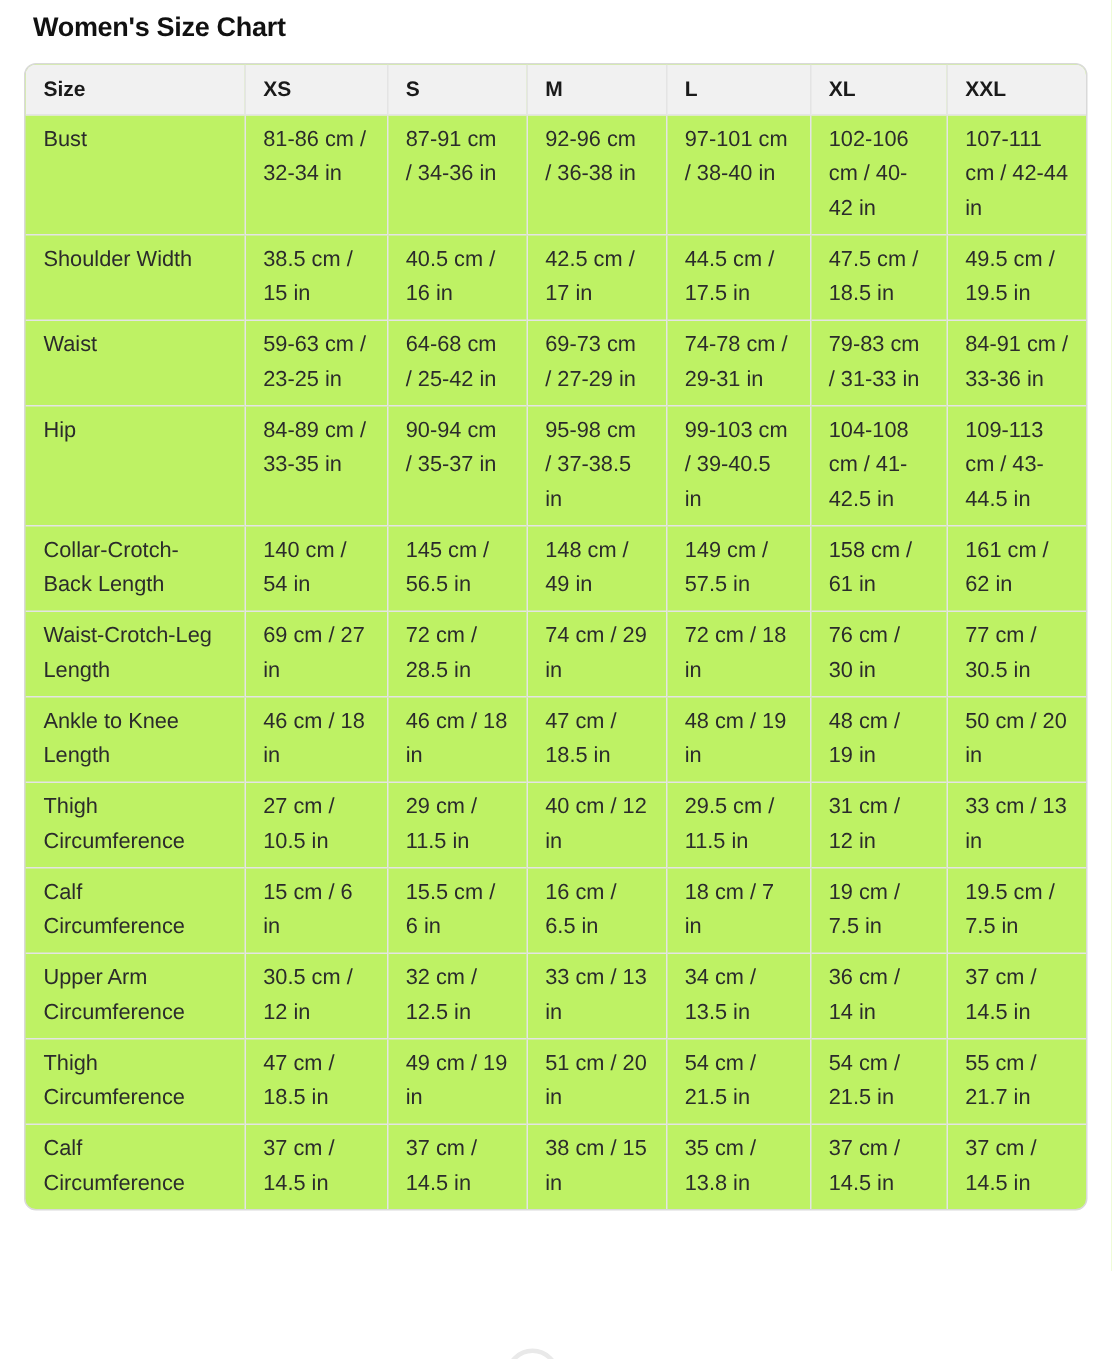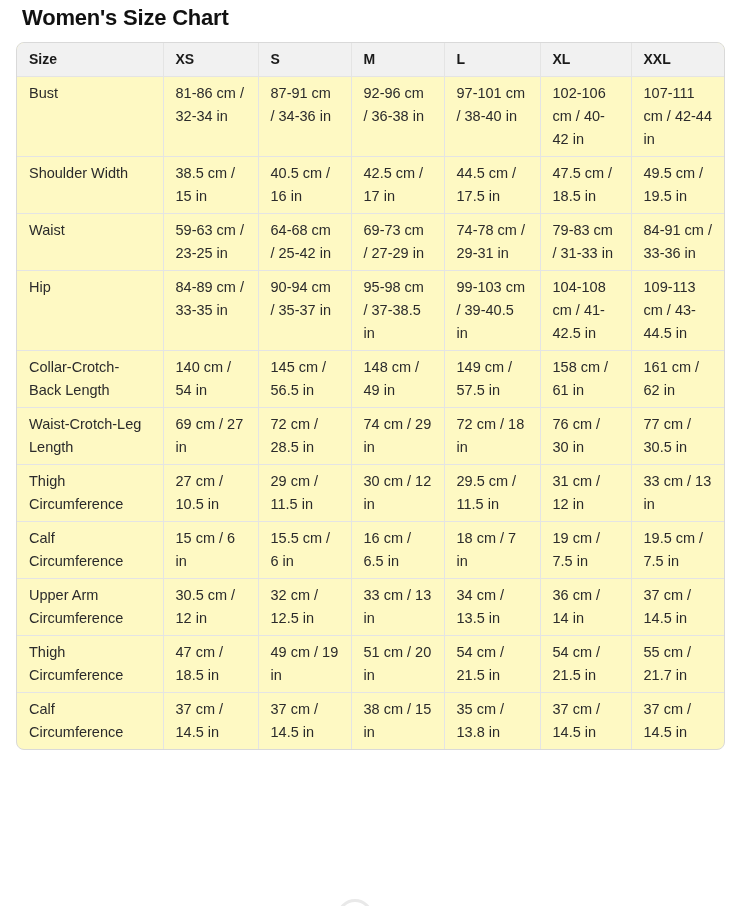--- a/index.html
+++ b/index.html
@@ -9,32 +9,32 @@
     background: #ffffff;
     width: 741px;
     height: 906px;
     overflow: hidden;
     position: relative;
     font-family: "Liberation Sans", "DejaVu Sans", sans-serif;
   }
   .page-title {
     margin: 0;
     padding: 7px 0 13px 22px;
-    font-size: 22px;
+    font-size: 18px;
     line-height: 22px;
     font-weight: 700;
     color: #111111;
     letter-spacing: -0.2px;
   }
   .table-wrap {
     margin: 0 16px;
     border: 1px solid #d9d9d9;
     border-radius: 8px;
     overflow: hidden;
-    background: #fef9c3;
+    background: #bef264;
   }
   table.size-chart {
     width: 100%;
     border-collapse: collapse;
     table-layout: fixed;
     font-size: 14.5px;
     line-height: 23px;
     color: #2b2b2b;
   }
   table.size-chart th,
@@ -156,24 +156,33 @@
         <tr>
           <th scope="row">Waist-Crotch-Leg Length</th>
           <td>69 cm / 27 in</td>
           <td>72 cm / 28.5 in</td>
           <td>74 cm / 29 in</td>
           <td>72 cm / 18 in</td>
           <td>76 cm / 30 in</td>
           <td>77 cm / 30.5 in</td>
         </tr>
         <tr>
+          <th scope="row">Ankle to Knee Length</th>
+          <td>46 cm / 18 in</td>
+          <td>46 cm / 18 in</td>
+          <td>47 cm / 18.5 in</td>
+          <td>48 cm / 19 in</td>
+          <td>48 cm / 19 in</td>
+          <td>50 cm / 20 in</td>
+        </tr>
+        <tr>
           <th scope="row">Thigh Circumference</th>
           <td>27 cm / 10.5 in</td>
           <td>29 cm / 11.5 in</td>
-          <td>30 cm / 12 in</td>
+          <td>40 cm / 12 in</td>
           <td>29.5 cm / 11.5 in</td>
           <td>31 cm / 12 in</td>
           <td>33 cm / 13 in</td>
         </tr>
         <tr>
           <th scope="row">Calf Circumference</th>
           <td>15 cm / 6 in</td>
           <td>15.5 cm / 6 in</td>
           <td>16 cm / 6.5 in</td>
           <td>18 cm / 7 in</td>

